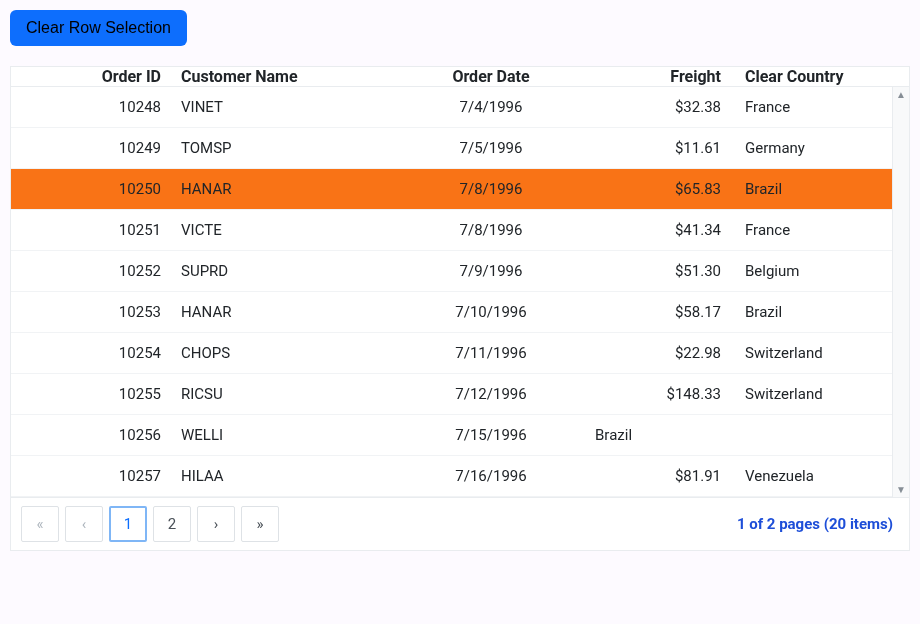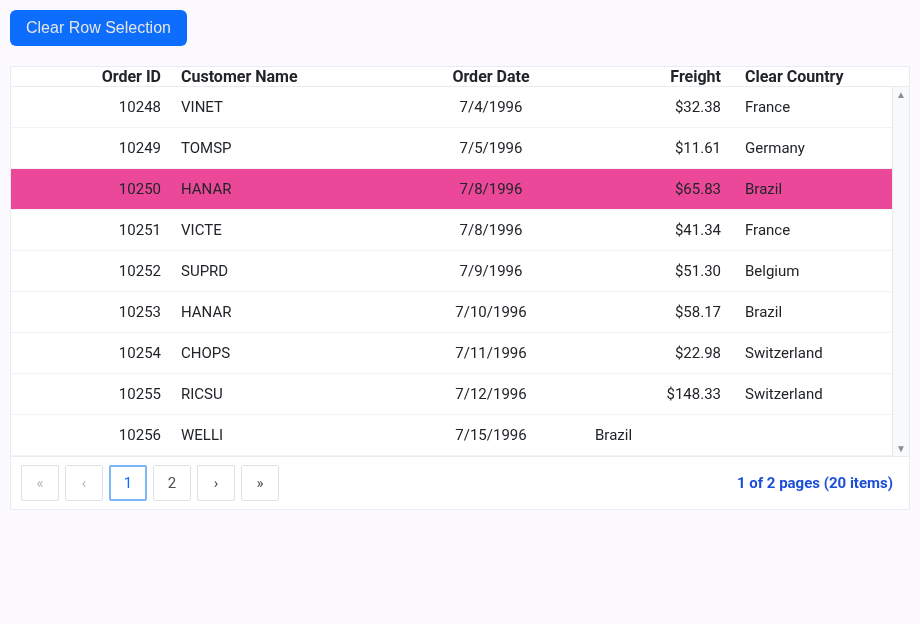--- a/index.html
+++ b/index.html
@@ -6,21 +6,21 @@
   html, body {
     margin: 0; padding: 0;
     font-family: -apple-system, BlinkMacSystemFont, "Segoe UI", Roboto, Helvetica, Arial, sans-serif;
     background: #fdfaff;
     color: #212529;
     font-size: 15px;
   }
   .wrap { width: 920px; padding: 10px; }
   .clear-btn {
     background: #0d6efd;
-    color: #e5e5e5;
+    color: #000000;
     border: none;
     border-radius: 6px;
     padding: 9px 16px;
     font-size: 16px;
     cursor: pointer;
   }
   .grid {
     margin-top: 20px;
     background: #fff;
     border: 1px solid #e9ecef;
@@ -38,21 +38,21 @@
   .body-wrap { display: flex; }
   .body-rows { flex: 1; }
   .row {
     display: flex;
     height: 41px;
     align-items: center;
     border-bottom: 1px solid #f1f3f5;
     cursor: pointer;
     font-size: 15px;
   }
-  .row.selected { background: #ec4899; }
+  .row.selected { background: #f97316; }
   .col { padding: 0 10px; }
   .c-id { width: 160px; text-align: right; }
   .c-name { width: 230px; text-align: left; }
   .c-date { width: 180px; text-align: center; }
   .c-freight { width: 150px; text-align: right; }
   .c-country { width: 160px; text-align: left; padding-left: 14px; }
   .scrollbar {
     width: 17px;
     background: #f8f9fa;
     border-left: 1px solid #e9ecef;
@@ -165,20 +165,27 @@
             <div class="col c-date">7/12/1996</div>
             <div class="col c-freight">$148.33</div>
             <div class="col c-country">Switzerland</div>
           </div>
           <div class="row">
             <div class="col c-id">10256</div>
             <div class="col c-name">WELLI</div>
             <div class="col c-date">7/15/1996</div>
             <div class="col c-country">Brazil</div>
           </div>
+          <div class="row">
+            <div class="col c-id">10257</div>
+            <div class="col c-name">HILAA</div>
+            <div class="col c-date">7/16/1996</div>
+            <div class="col c-freight">$81.91</div>
+            <div class="col c-country">Venezuela</div>
+          </div>
         </div>
       <div class="scrollbar">
         <span class="scroll-arrow">▲</span>
         <span class="scroll-arrow">▼</span>
       </div>
     </div>
 
     <div class="pager">
       <div class="pager-buttons">
         <div class="pg-btn disabled">«</div>

